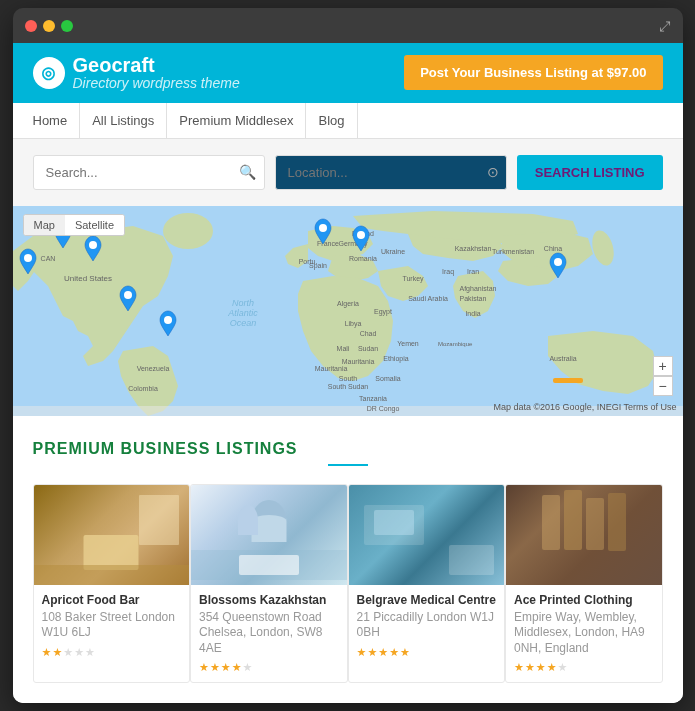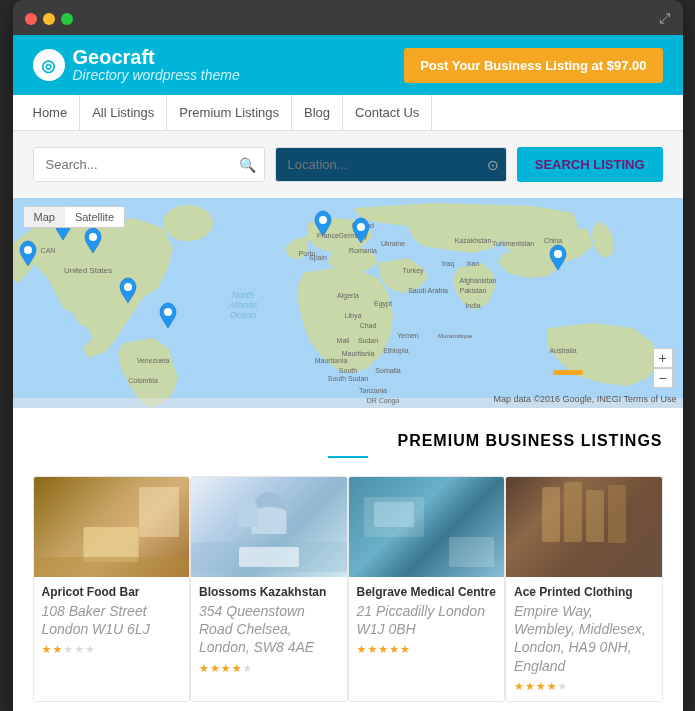--- a/index.html
+++ b/index.html
@@ -218,24 +218,24 @@
       cursor: pointer;
       line-height: 1;
       color: #555;
     }
     
     .section {
       padding: 24px 20px 20px;
       background: #fff;
     }
     .section-title {
-      text-align: right;
+      text-align: left;
       font-size: 16px;
       font-weight: bold;
-      color: #000000;
+      color: #15803d;
       letter-spacing: 1px;
       text-transform: uppercase;
       margin-bottom: 4px;
     }
     .section-divider {
       width: 40px;
       height: 2px;
       background: #00b5d8;
       margin: 6px auto 18px;
     }
@@ -259,25 +259,24 @@
     .listing-info {
       padding: 8px;
     }
     .listing-name {
       font-size: 12px;
       font-weight: bold;
       color: #333;
       margin-bottom: 3px;
     }
     .listing-address {
-      font-size: 14px;
+      font-size: 12px;
       color: #999;
       line-height: 1.3;
       margin-bottom: 5px;
-      font-style: italic;
     }
     .stars {
       display: flex;
       gap: 1px;
     }
     .star {
       font-size: 11px;
     }
     .star-filled { color: #f5a623; }
     .star-empty { color: #ddd; }
@@ -311,23 +310,22 @@
           <h1>Geocraft</h1>
           <p>Directory wordpress theme</p>
         </div>
       </div>
       <button class="cta-button">Post Your Business Listing at $97.00</button>
     </div>
 
     <nav class="nav">
       <a class="nav-item">Home</a>
       <a class="nav-item">All Listings</a>
-      <a class="nav-item">Premium Listings</a>
+      <a class="nav-item">Premium Middlesex</a>
       <a class="nav-item">Blog</a>
-      <a class="nav-item">Contact Us</a>
     </nav>
 
     <div class="search-bar">
       <div class="search-input-wrap">
         <input class="search-input" type="text" placeholder="Search..." style="">
         <span class="search-icon-btn">🔍</span>
       </div>
       <div class="location-input-wrap">
         <input class="location-input" type="text" placeholder="Location..." style="">
         <span class="location-icon-btn">⊙</span>

